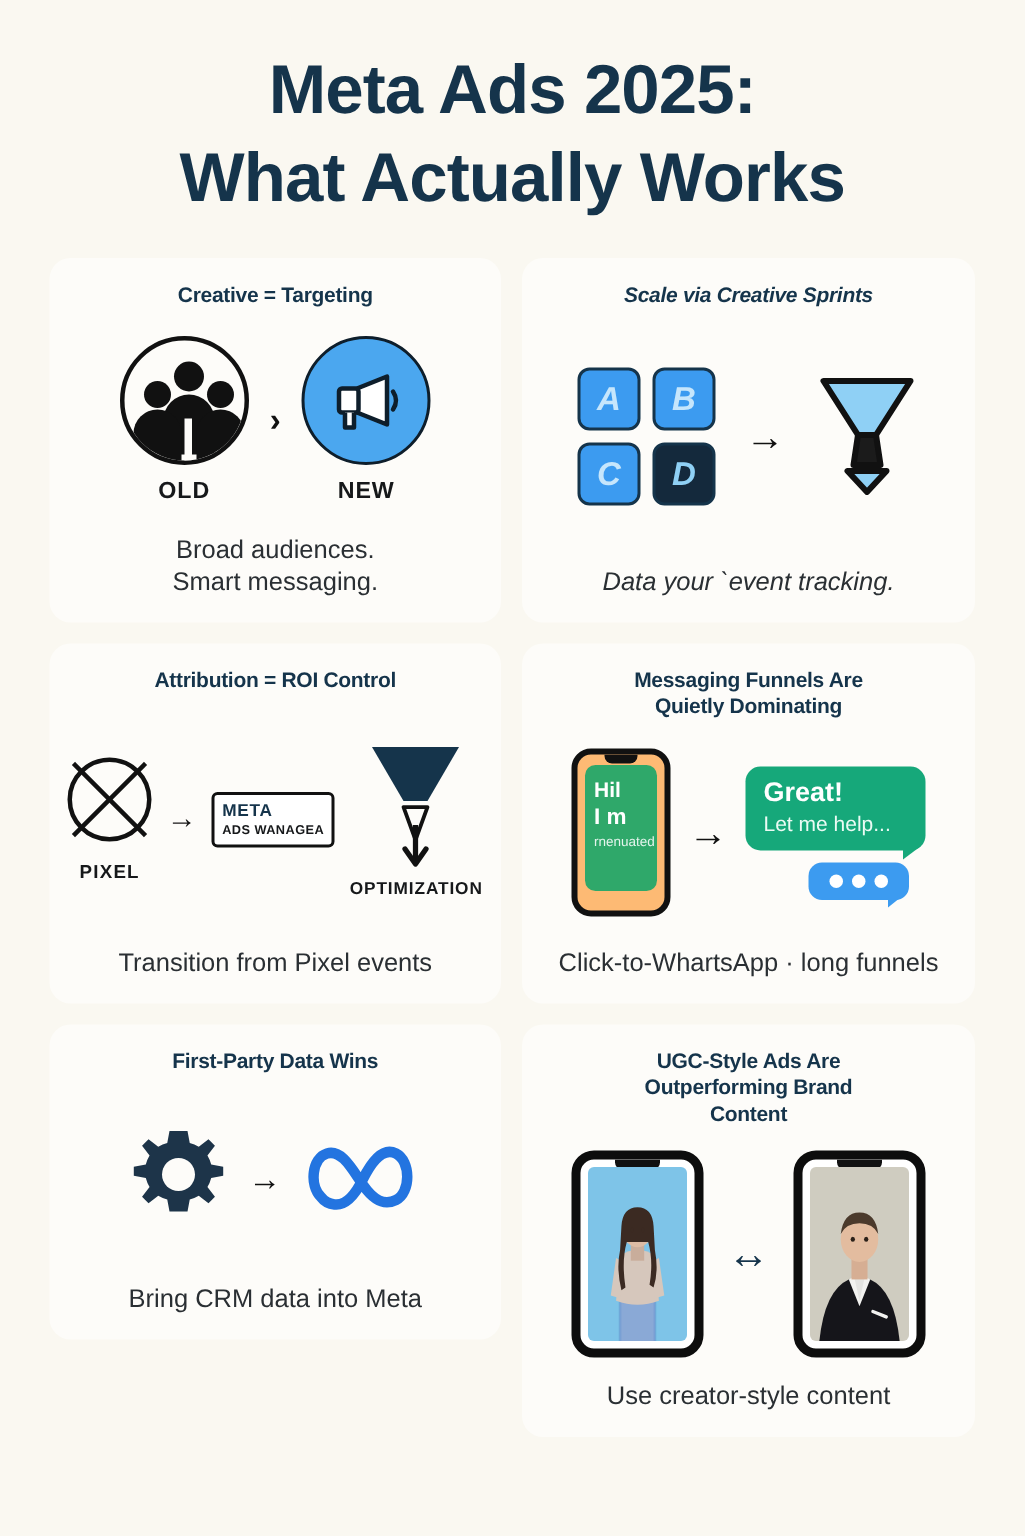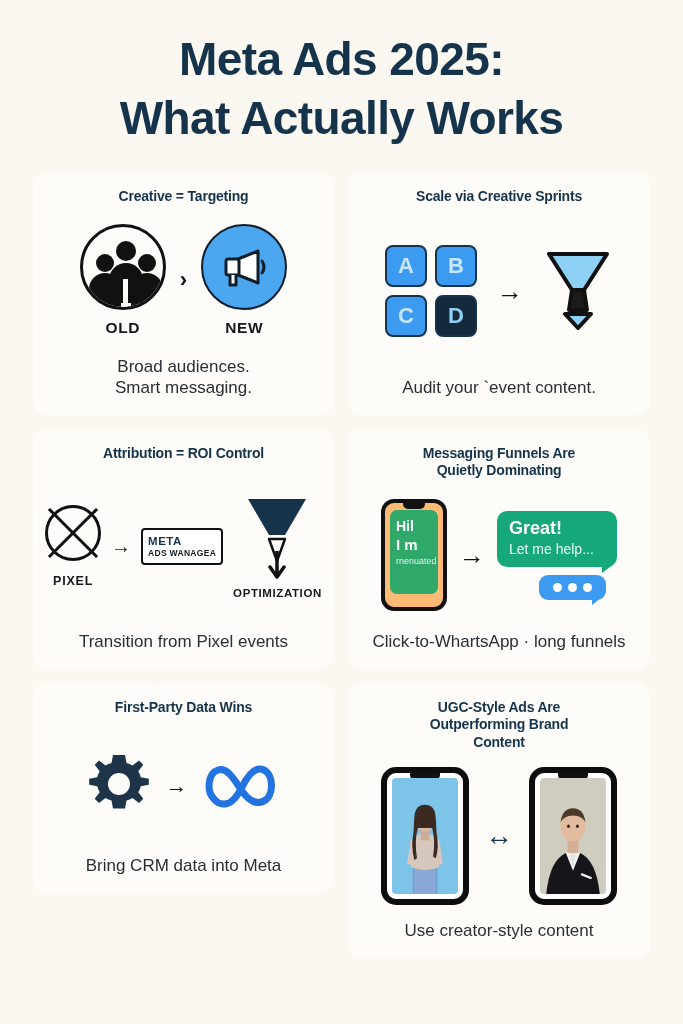--- a/index.html
+++ b/index.html
@@ -38,21 +38,21 @@
   .row { display: flex; gap: 14px; margin-bottom: 14px; }
   .card {
     background: #FDFCF9;
     border-radius: 14px;
     padding: 16px 10px 16px;
     display: flex;
     flex-direction: column;
     align-items: center;
   }
   .card.c1 { width: 301px; height: 243px; }
-  .card.c2 { width: 302px; height: 243px; }
+  .card.c2 { width: 302px; height: 243px; font-style: italic; }
   .card.c3 { width: 301px; height: 240px; }
   .card.c4 { width: 302px; height: 240px; justify-content: space-between; }
   .card.c5 { width: 301px; height: 210px; }
   .card.c6 { width: 302px; height: 275px; }
 
   .card-title {
     font-size: 14px;
     font-weight: 700;
     color: #15344B;
     text-align: center;
@@ -261,21 +261,21 @@
             <div>
               <svg width="70" height="82" viewBox="0 0 70 82">
                 <path d="M6 6 L64 6 L41 42 L29 42 Z" fill="#8FD0F5" stroke="#111" stroke-width="4" stroke-linejoin="round"></path>
                 <path d="M29 42 L41 42 L44 62 L26 62 Z" fill="#1B1B1B" stroke="#111" stroke-width="4" stroke-linejoin="round"></path>
                 <path d="M22 66 L48 66 L35 80 Z" fill="#8FD0F5" stroke="#111" stroke-width="4" stroke-linejoin="round"></path>
               </svg>
             </div>
           </div>
         </div>
         <div class="card-caption">
-          <div>Audit your `event content.</div>
+          <div>Data your `event tracking.</div>
         </div>
       </div>
     </div>
 
     <div class="row">
 
       <div class="card c3">
         <div class="card-title">Attribution = ROI Control</div>
         <div class="visual">
           <div class="attr-row">

